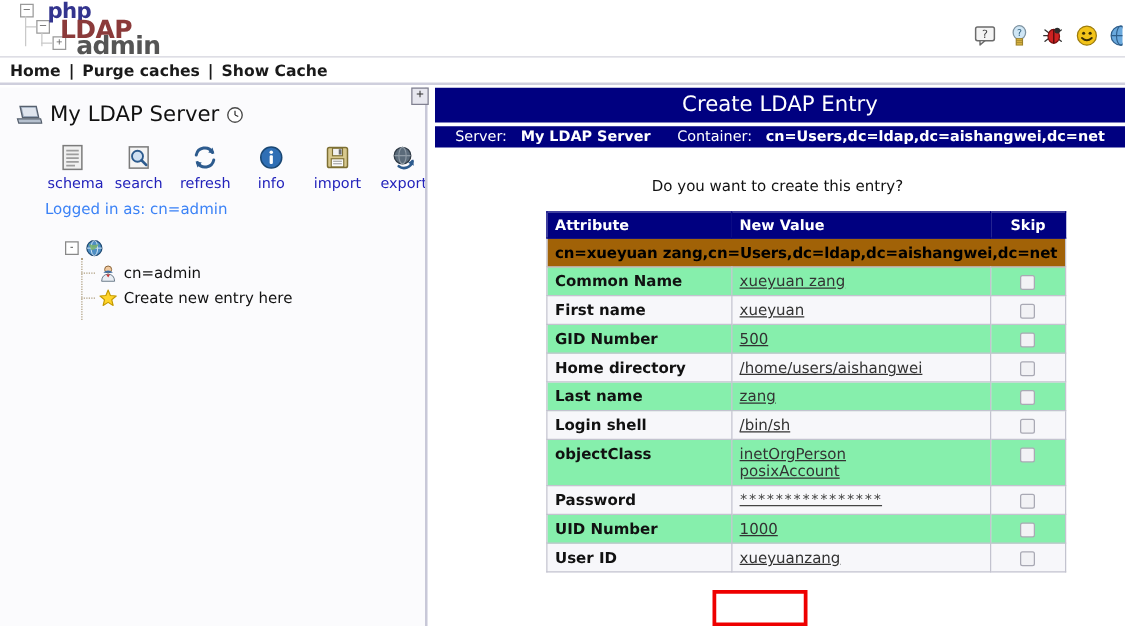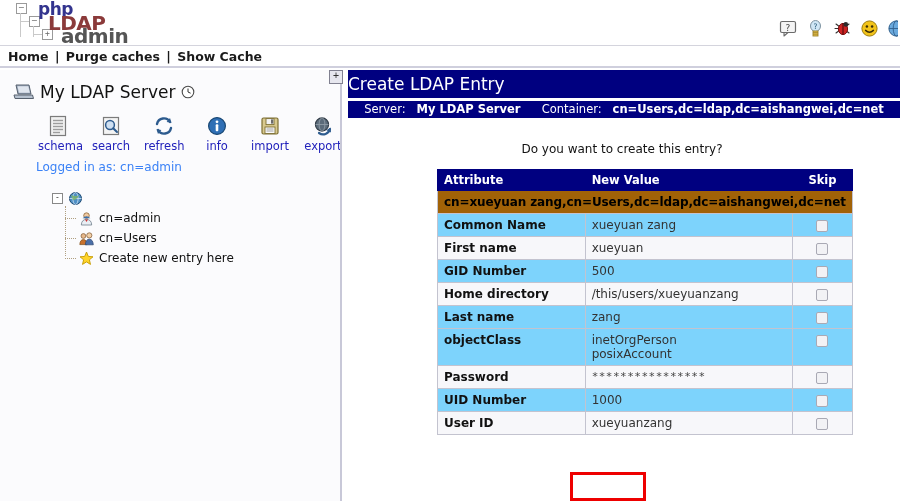--- a/index.html
+++ b/index.html
@@ -201,20 +201,21 @@
     width: 556px; height: 431px;
     background: #ffffff;
     overflow: hidden;
   }
   #title-bar {
     position: absolute;
     left: 4px; top: 0px;
     width: 552px; height: 28px;
     background: #000080;
     color: #ffffff;
+    text-align: center;
     font-size: 17px;
     line-height: 28px;
     font-weight: normal;
   }
   #subtitle-bar {
     position: absolute;
     left: 4px; top: 31px;
     width: 552px; height: 17px;
     background: #000080;
     color: #ffffff;
@@ -265,25 +266,25 @@
   }
   td.dn-cell {
     font-weight: bold;
     font-size: 12px;
     text-align: center;
     background: #a16207;
     white-space: nowrap;
     padding: 3px 2px;
     letter-spacing: -0.1px;
   }
-  tr.rowA td { background: #7dd3fc; }
+  tr.rowA td { background: #86efac; }
   tr.rowB td { background: #f7f7fa; }
   td.attr-name { font-weight: bold; color: #111; white-space: nowrap; }
   td.attr-val  { color: #333; }
-  td.attr-val .vline { display: block; line-height: 14px; }
+  td.attr-val .vline { display: block; line-height: 14px; text-decoration: underline; }
   td.attr-skip { text-align: center; }
   .ck {
     display: inline-block;
     width: 12px; height: 12px;
     border: 1px solid #a9a9b4;
     background: #f2f2f5;
     box-sizing: border-box;
     border-radius: 2px;
     vertical-align: middle;
     cursor: pointer;
@@ -525,31 +526,20 @@
           <svg width="15" height="15" viewBox="0 0 15 15">
             <circle cx="7.5" cy="4.6" r="2.8" fill="#f0c9a0" stroke="#8a6438" stroke-width="0.8"></circle>
             <path d="M3.6 7.2 Q7.5 3.4 11.4 7.2 Z" fill="#3a6ea8"></path>
             <path d="M2.3 14 Q2.6 8.4 7.5 8.4 Q12.4 8.4 12.7 14 Z" fill="#e9eef4" stroke="#6e7d8c" stroke-width="0.8"></path>
             <path d="M6 8.5 L7.5 11 L9 8.5 Z" fill="#cc3333"></path>
           </svg>
         </span>
         <span class="tlabeltxt">cn=admin</span>
       </div>
 
-      <div class="tnode child">
-        <span class="tico">
-          <svg width="15" height="15" viewBox="0 0 15 15">
-            <circle cx="4.4" cy="5" r="2.4" fill="#e8b98c" stroke="#7d5630" stroke-width="0.7"></circle>
-            <path d="M0.8 13.6 Q1.1 8.6 4.4 8.6 Q7.7 8.6 8 13.6 Z" fill="#c9722d" stroke="#7d4a16" stroke-width="0.7"></path>
-            <circle cx="10.3" cy="4.4" r="2.6" fill="#f2cfa6" stroke="#7d5630" stroke-width="0.7"></circle>
-            <path d="M6.3 13.8 Q6.7 8.2 10.3 8.2 Q13.9 8.2 14.3 13.8 Z" fill="#4a6fa8" stroke="#2a4470" stroke-width="0.7"></path>
-          </svg>
-        </span>
-        <span class="tlabeltxt">cn=Users</span>
-      </div>
 
       <div class="tnode child">
         <span class="tico">
           <svg width="15" height="15" viewBox="0 0 15 15">
             <path d="M7.5 1 L9.3 5.4 L14 5.8 L10.4 8.8 L11.5 13.4 L7.5 10.9 L3.5 13.4 L4.6 8.8 L1 5.8 L5.7 5.4 Z" fill="#ffd42a" stroke="#c49a00" stroke-width="0.9" stroke-linejoin="round"></path>
           </svg>
         </span>
         <span class="tlabeltxt">Create new entry here</span>
       </div>
 
@@ -604,31 +594,38 @@
         <tr class="rowA">
           <td class="attr-name">GID Number</td>
           <td class="attr-val">
             <span class="vline">500</span>
           </td>
           <td class="attr-skip"><span class="ck"></span></td>
         </tr>
         <tr class="rowB">
           <td class="attr-name">Home directory</td>
           <td class="attr-val">
-            <span class="vline">/this/users/xueyuanzang</span>
+            <span class="vline">/home/users/aishangwei</span>
           </td>
           <td class="attr-skip"><span class="ck"></span></td>
         </tr>
         <tr class="rowA">
           <td class="attr-name">Last name</td>
           <td class="attr-val">
             <span class="vline">zang</span>
           </td>
           <td class="attr-skip"><span class="ck"></span></td>
         </tr>
+        <tr class="rowB">
+          <td class="attr-name">Login shell</td>
+          <td class="attr-val">
+            <span class="vline">/bin/sh</span>
+          </td>
+          <td class="attr-skip"><span class="ck"></span></td>
+        </tr>
         <tr class="rowA">
           <td class="attr-name">objectClass</td>
           <td class="attr-val">
             <span class="vline">inetOrgPerson</span>
             <span class="vline">posixAccount</span>
           </td>
           <td class="attr-skip"><span class="ck"></span></td>
         </tr>
         <tr class="rowB">
           <td class="attr-name">Password</td>

